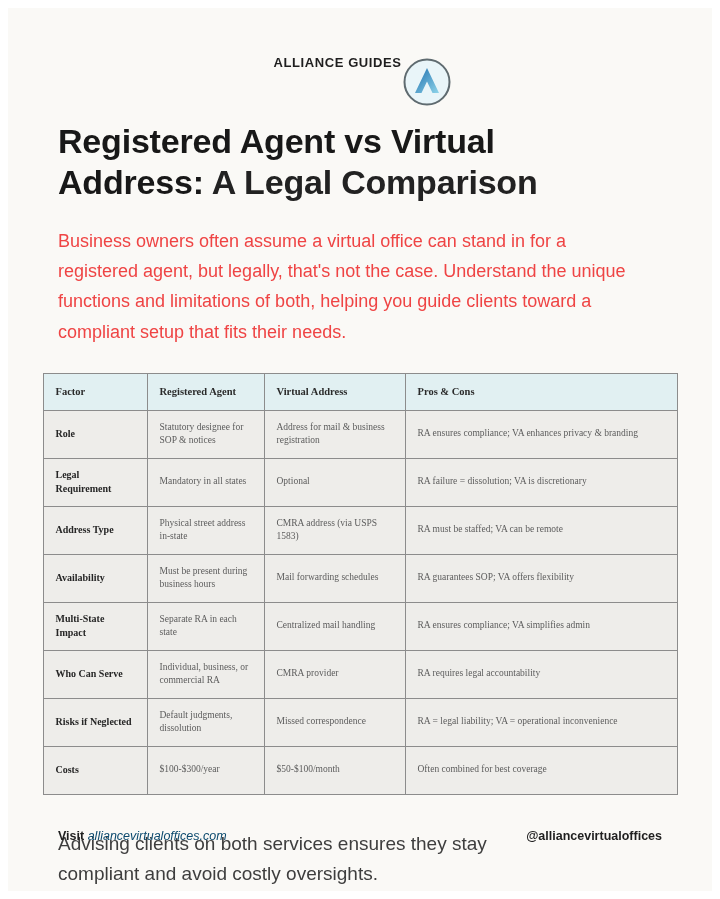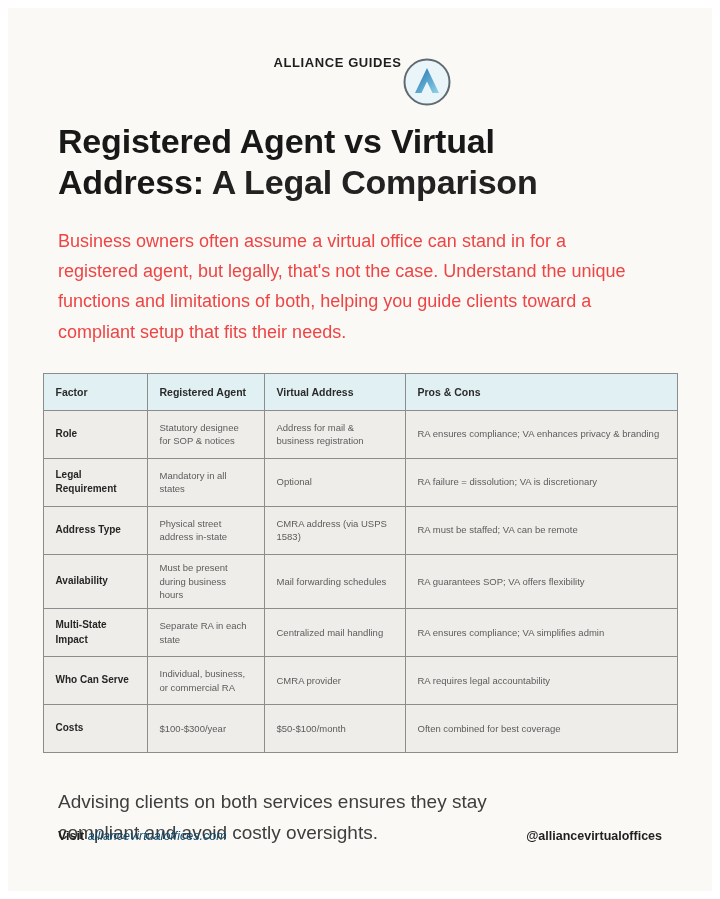--- a/index.html
+++ b/index.html
@@ -47,20 +47,21 @@
     font-size: 18px;
     line-height: 1.68;
     color: #ef4444;
   }
 
   table.compare {
     margin: 26px auto 8px auto;
     width: 634px;
     border-collapse: collapse;
     table-layout: fixed;
+    font-family: Liberation Serif, serif;
   }
   table.compare th, table.compare td {
     border: 1px solid #8c8c8c;
     text-align: left;
     vertical-align: middle;
     padding: 6px 12px;
   }
   table.compare th {
     background: #e1f0f2;
     height: 37px;
@@ -179,20 +180,26 @@
         <td>Centralized mail handling</td>
         <td>RA ensures compliance; VA simplifies admin</td>
       </tr>
       <tr>
         <td class="factor">Who Can Serve</td>
         <td>Individual, business, or commercial RA</td>
         <td>CMRA provider</td>
         <td>RA requires legal accountability</td>
       </tr>
       <tr>
+        <td class="factor">Risks if Neglected</td>
+        <td>Default judgments, dissolution</td>
+        <td>Missed correspondence</td>
+        <td>RA = legal liability; VA = operational inconvenience</td>
+      </tr>
+      <tr>
         <td class="factor">Costs</td>
         <td>$100-$300/year</td>
         <td>$50-$100/month</td>
         <td>Often combined for best coverage</td>
       </tr>
     </tbody>
   </table>
 
   <p class="outro">Advising clients on both services ensures they stay compliant and avoid costly oversights.</p>
 

